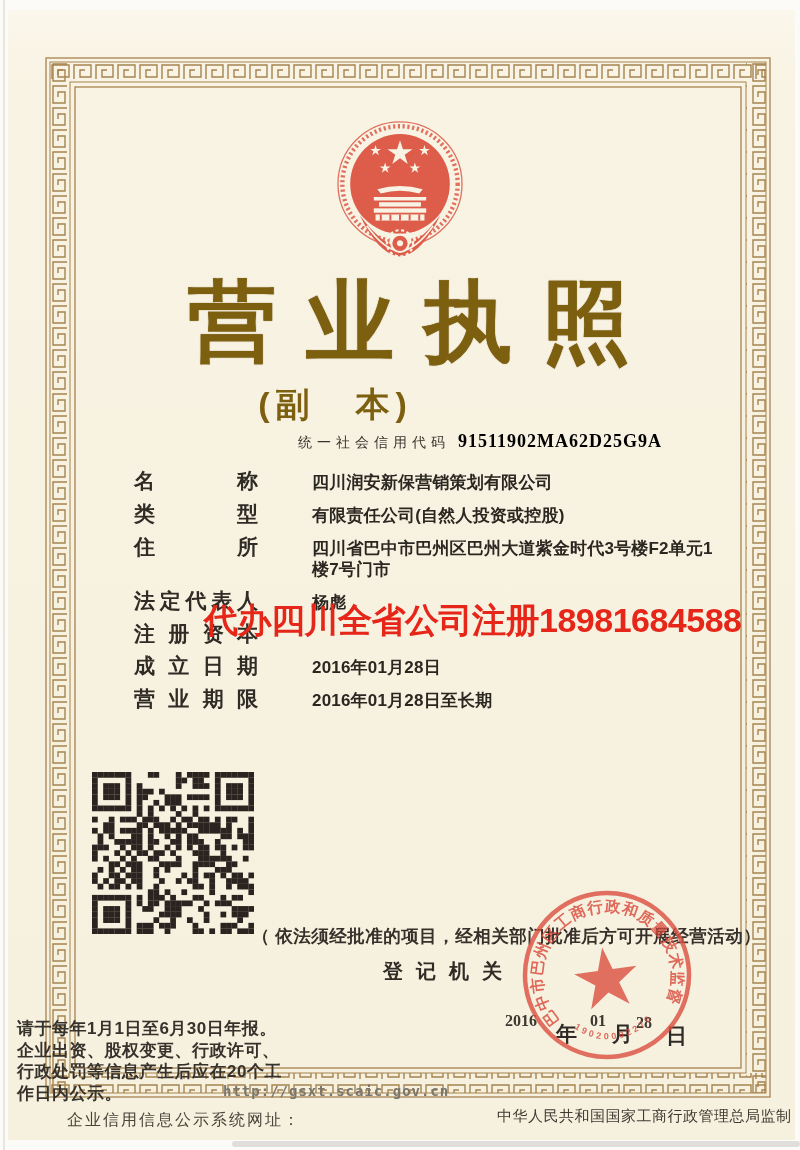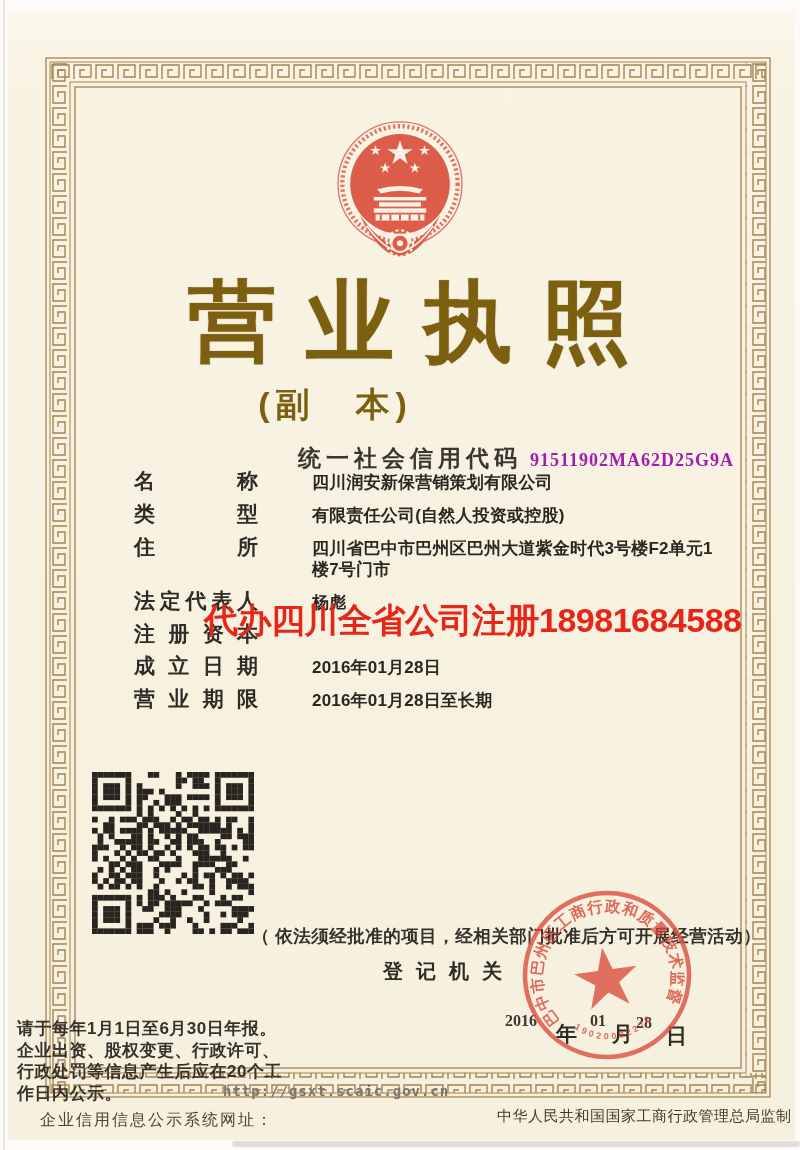--- a/index.html
+++ b/index.html
@@ -22,22 +22,22 @@
     position:absolute;left:0;top:272px;width:800px;text-align:center;z-index:2;
     font-size:88px;line-height:100px;font-weight:900;color:#7d5f10;
     letter-spacing:30px;padding-left:48px;box-sizing:border-box;
     text-shadow:0 0 1px #6c520d;
   }
   .doc-subtitle{
     position:absolute;left:0;top:382px;width:671px;text-align:center;z-index:2;
     font-size:34px;font-weight:700;color:#7d5f10;letter-spacing:6px;
   }
   .credit-line{position:absolute;left:298px;top:431px;z-index:2;display:flex;align-items:baseline;}
-  .credit-label{font-size:23px;font-weight:700;color:#3a352e;letter-spacing:5px;margin-top:12px;}
-  .credit-code{font-family:"Liberation Serif","DejaVu Serif",serif;font-size:18px;font-weight:700;color:#a21caf;letter-spacing:1px;margin-left:8px;}
+  .credit-label{font-size:14px;font-weight:400;color:#3a352e;letter-spacing:5px;}
+  .credit-code{font-family:"Liberation Serif","DejaVu Serif",serif;font-size:18px;font-weight:700;color:#000000;letter-spacing:1px;margin-left:8px;}
   .fields{position:absolute;left:134px;top:470px;width:592px;z-index:2;}
   .field-row{display:flex;margin-bottom:10px;gap:46px;}
   .field-label{
     flex:none;width:124px;font-size:21px;font-weight:700;color:#2f2b25;line-height:22px;
     text-align:justify;text-align-last:justify;
   }
   .field-value{
     width:456px;margin-left:8px;font-size:17px;font-weight:700;color:#2a2620;
     line-height:21px;padding-top:2px;letter-spacing:.2px;
   }
@@ -67,21 +67,21 @@
   .report-block{
     position:absolute;left:17px;top:1018px;z-index:3;
     font-size:17px;font-weight:700;color:#35312b;line-height:21.5px;letter-spacing:.5px;white-space:nowrap;
   }
   .gsxt-url{
     position:absolute;left:223px;top:1083px;z-index:3;
     font-family:"DejaVu Sans Mono","Liberation Mono",monospace;
     font-size:14px;font-weight:700;color:#7b766c;letter-spacing:1px;white-space:nowrap;
   }
   .site-label{
-    position:absolute;left:40px;top:1110px;z-index:2;
+    position:absolute;left:67px;top:1110px;z-index:2;
     font-size:16px;font-weight:400;color:#4a453c;letter-spacing:2px;white-space:nowrap;
   }
   .supervisor{
     position:absolute;left:497px;top:1107px;z-index:2;
     font-size:15px;font-weight:400;color:#3f3a32;letter-spacing:.5px;white-space:nowrap;
   }
 </style>
 </head>
 <body>
 

